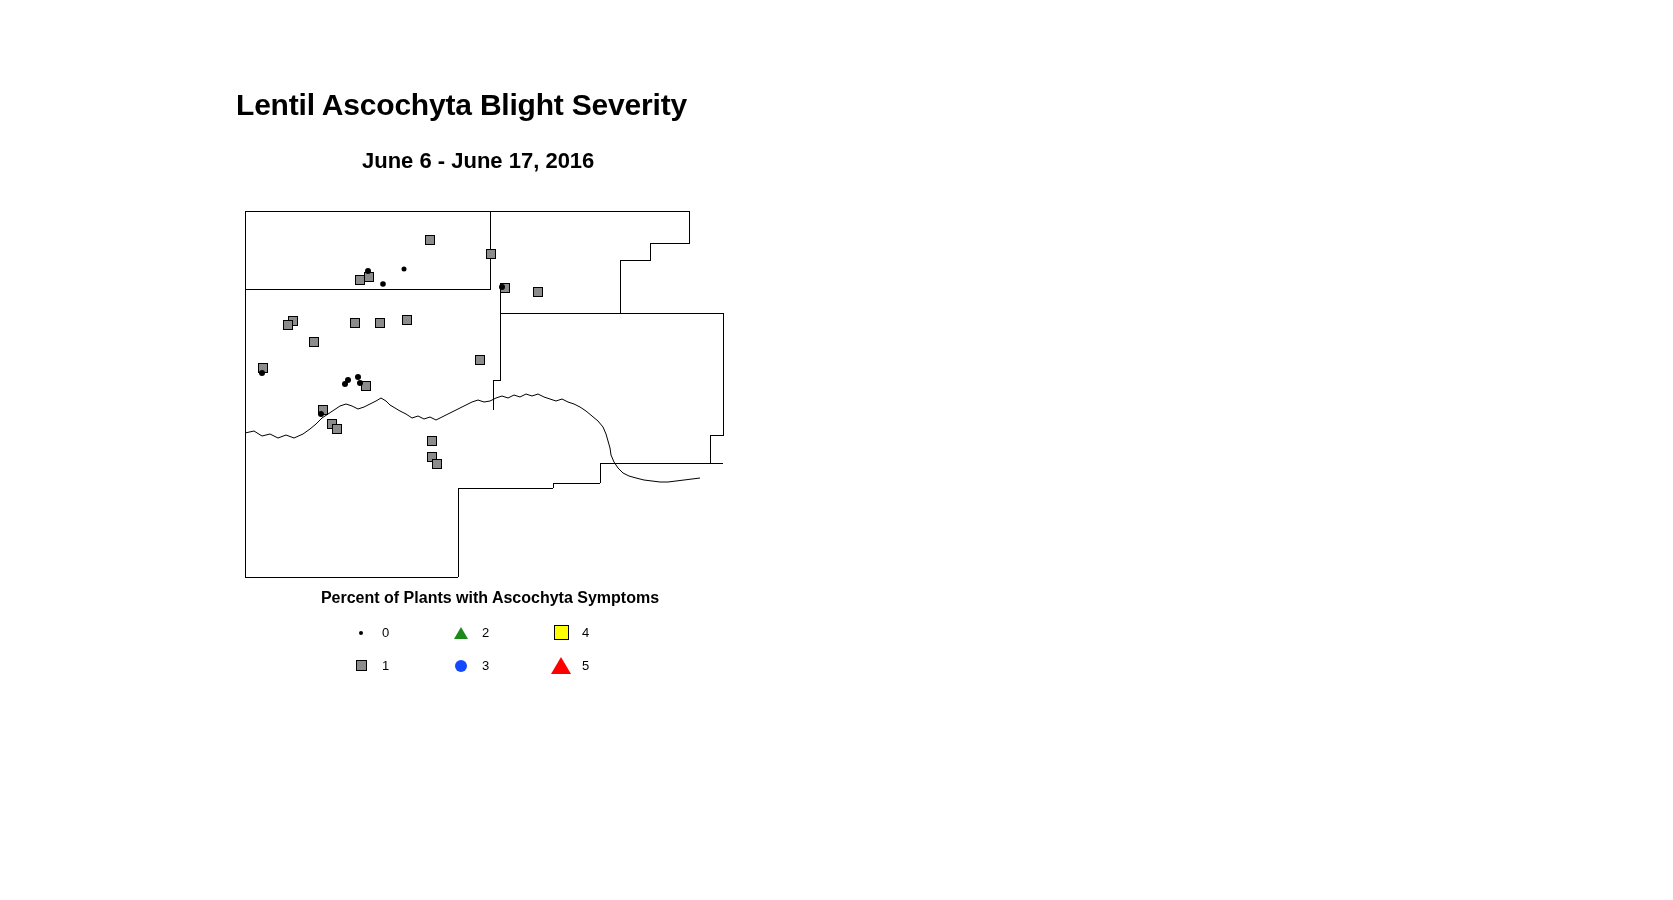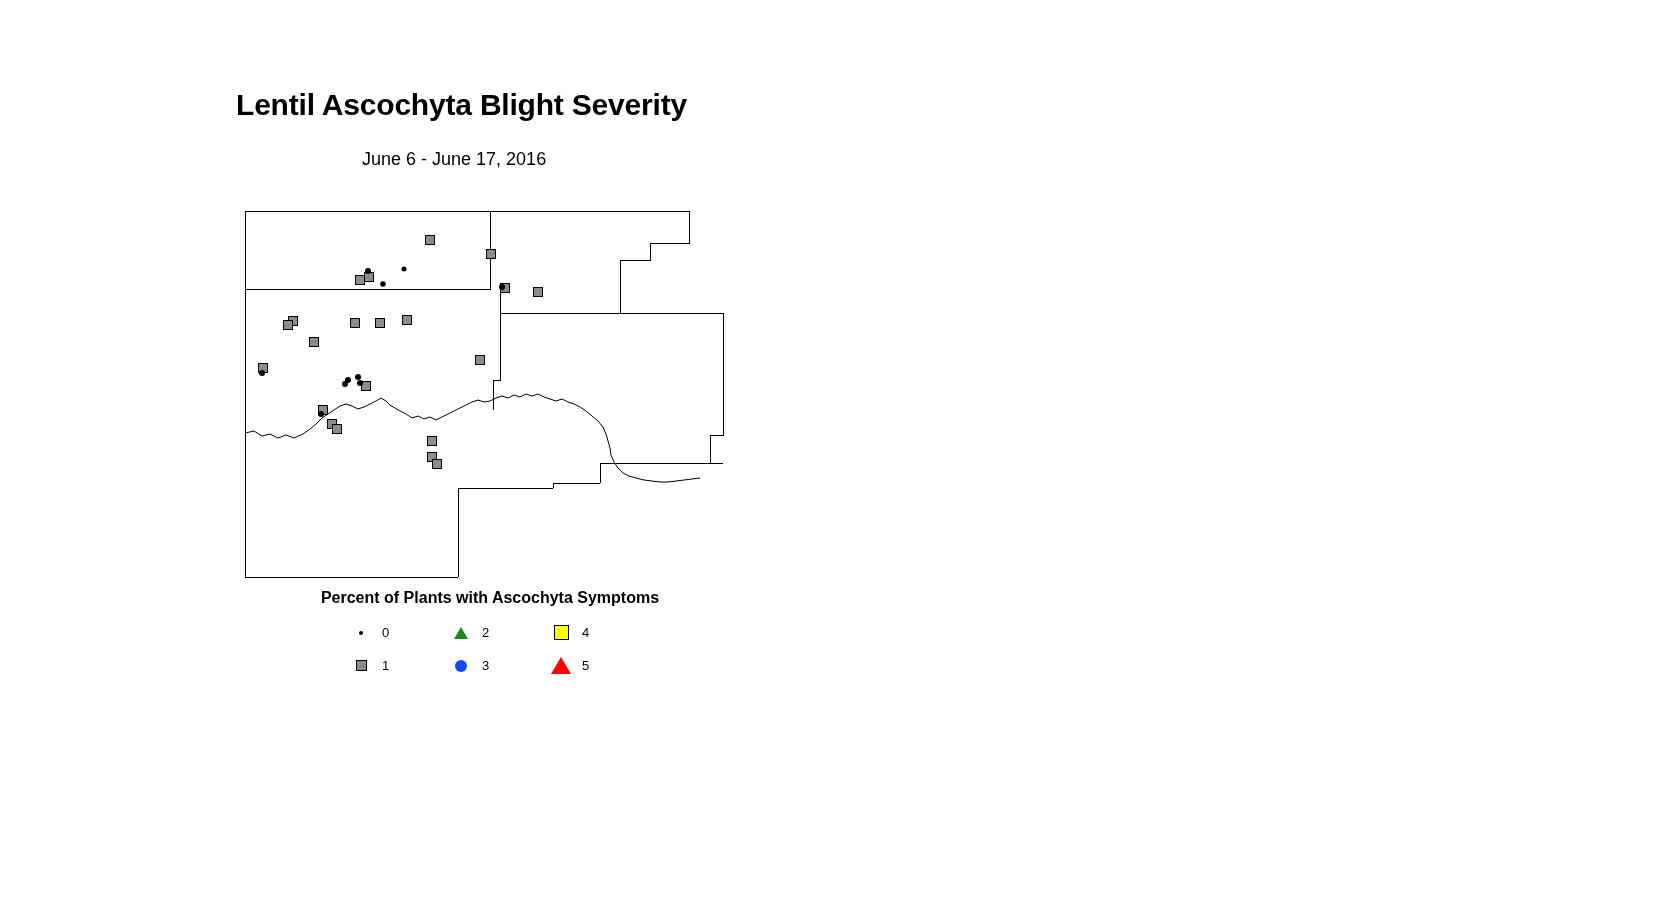--- a/index.html
+++ b/index.html
@@ -32,22 +32,22 @@
     font-size: 30px;
     font-weight: bold;
     letter-spacing: -0.2px;
     white-space: nowrap;
     line-height: 1;
   }
   #subtitle {
     position: absolute;
     left: 362px;
     top: 150px;
-    font-size: 18px;
-    font-weight: normal;
+    font-size: 22px;
+    font-weight: bold;
     white-space: nowrap;
     line-height: 1;
   }
 
   
   #map-panel {
     position: absolute;
     left: 240px;
     top: 205px;
     width: 500px;

